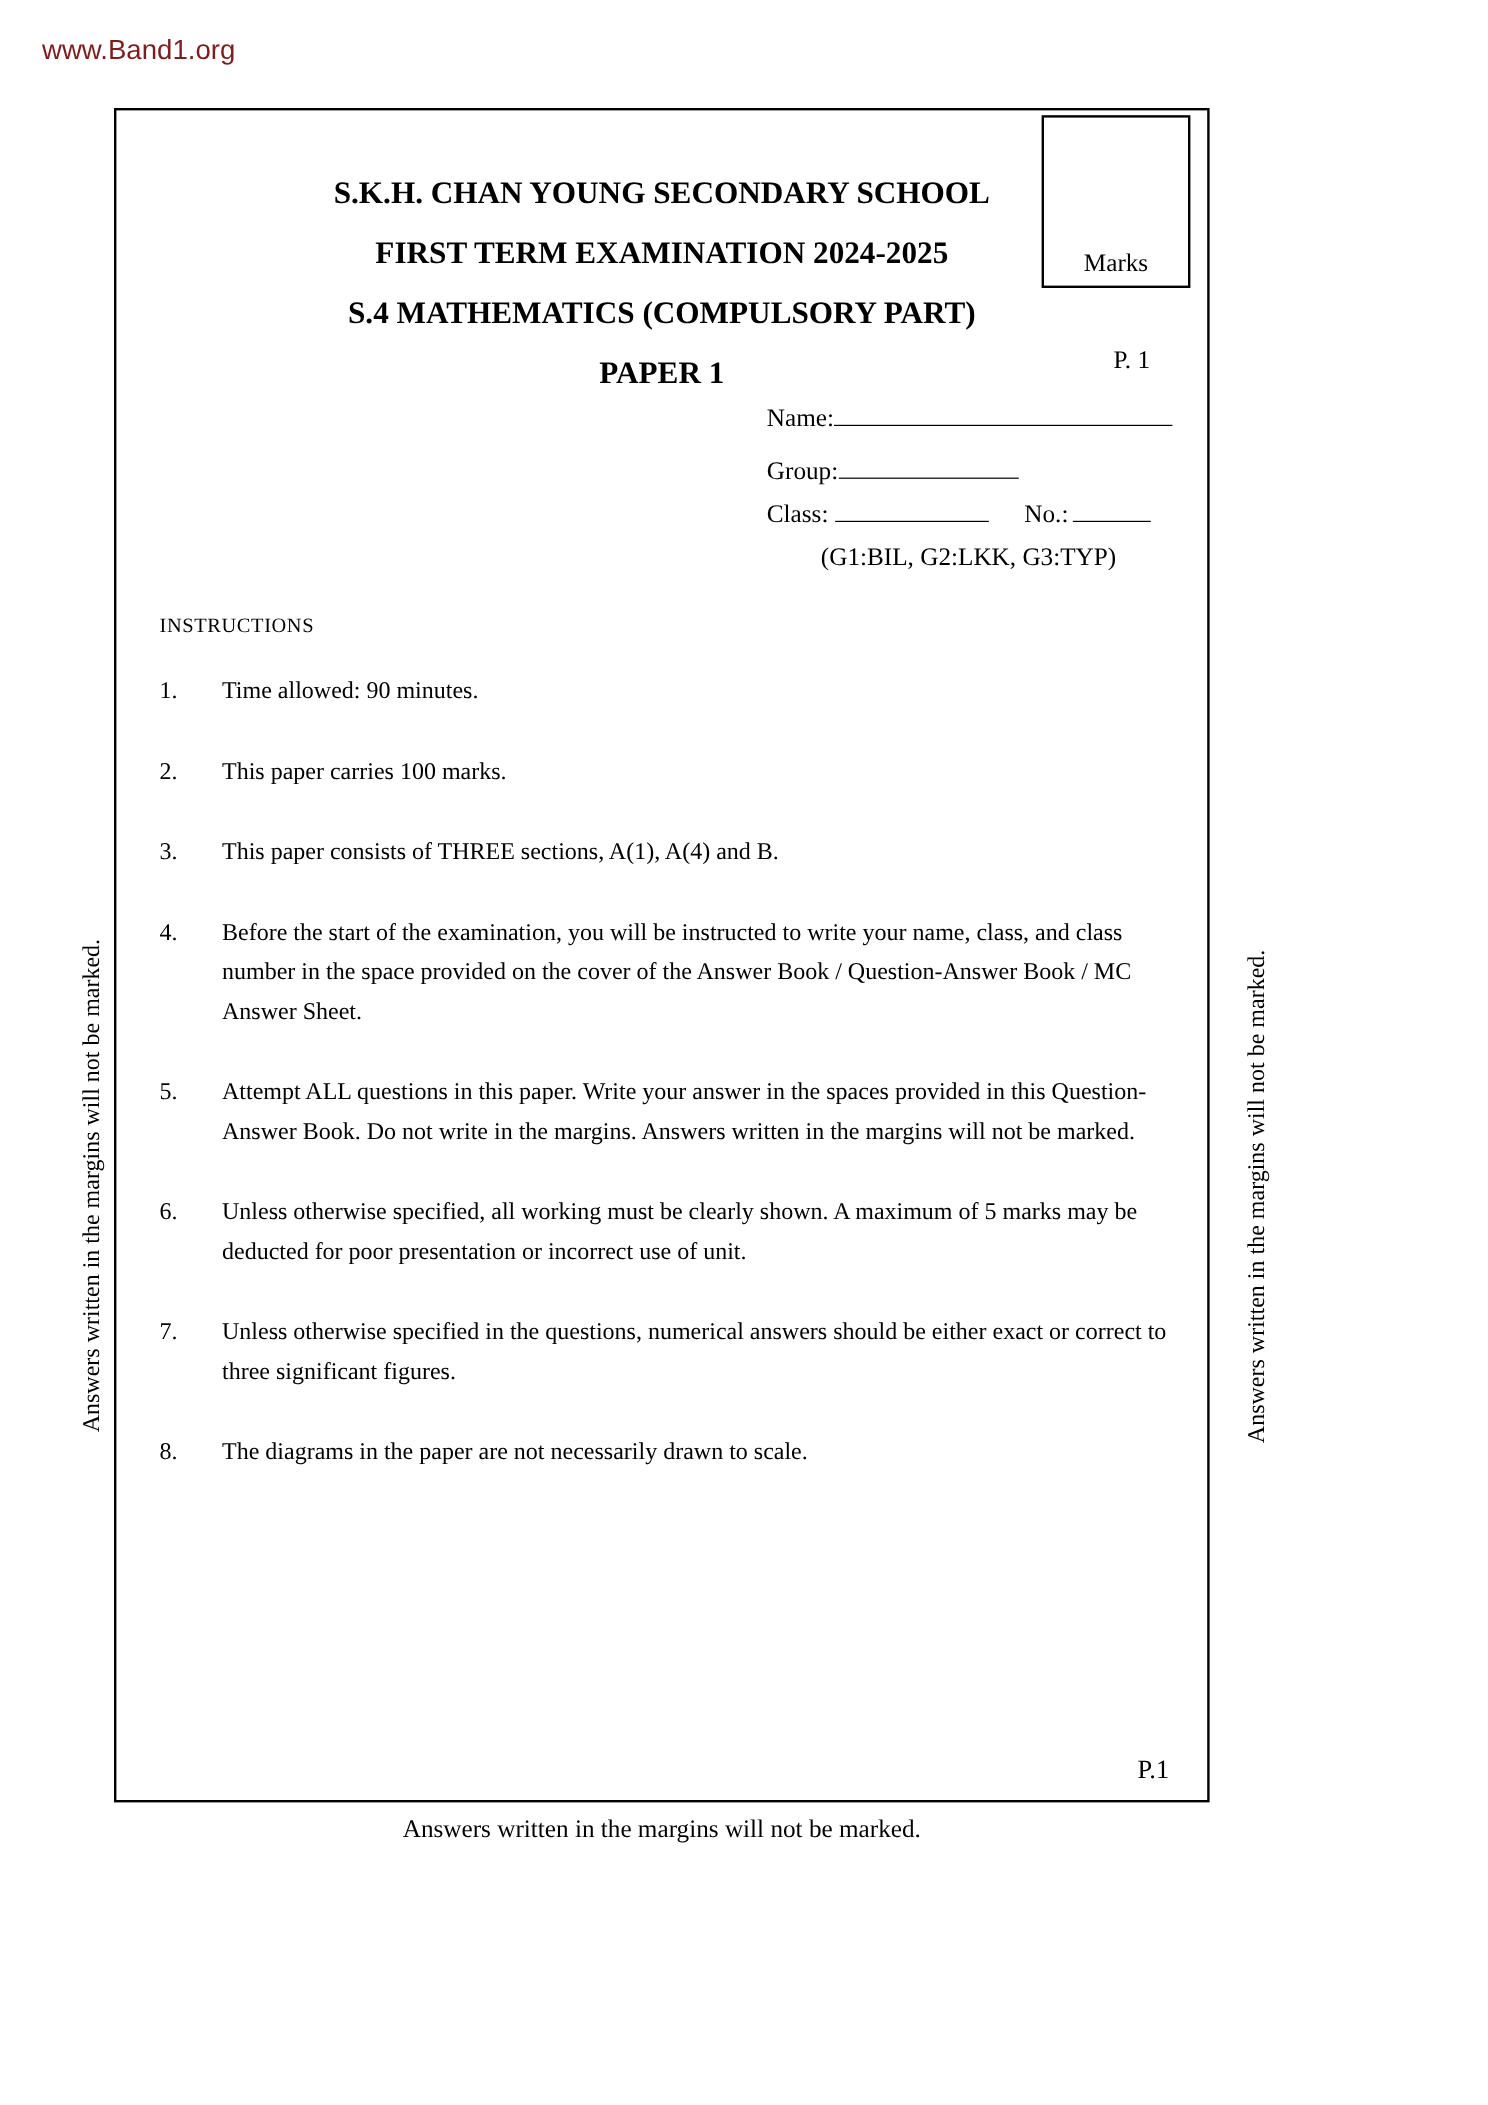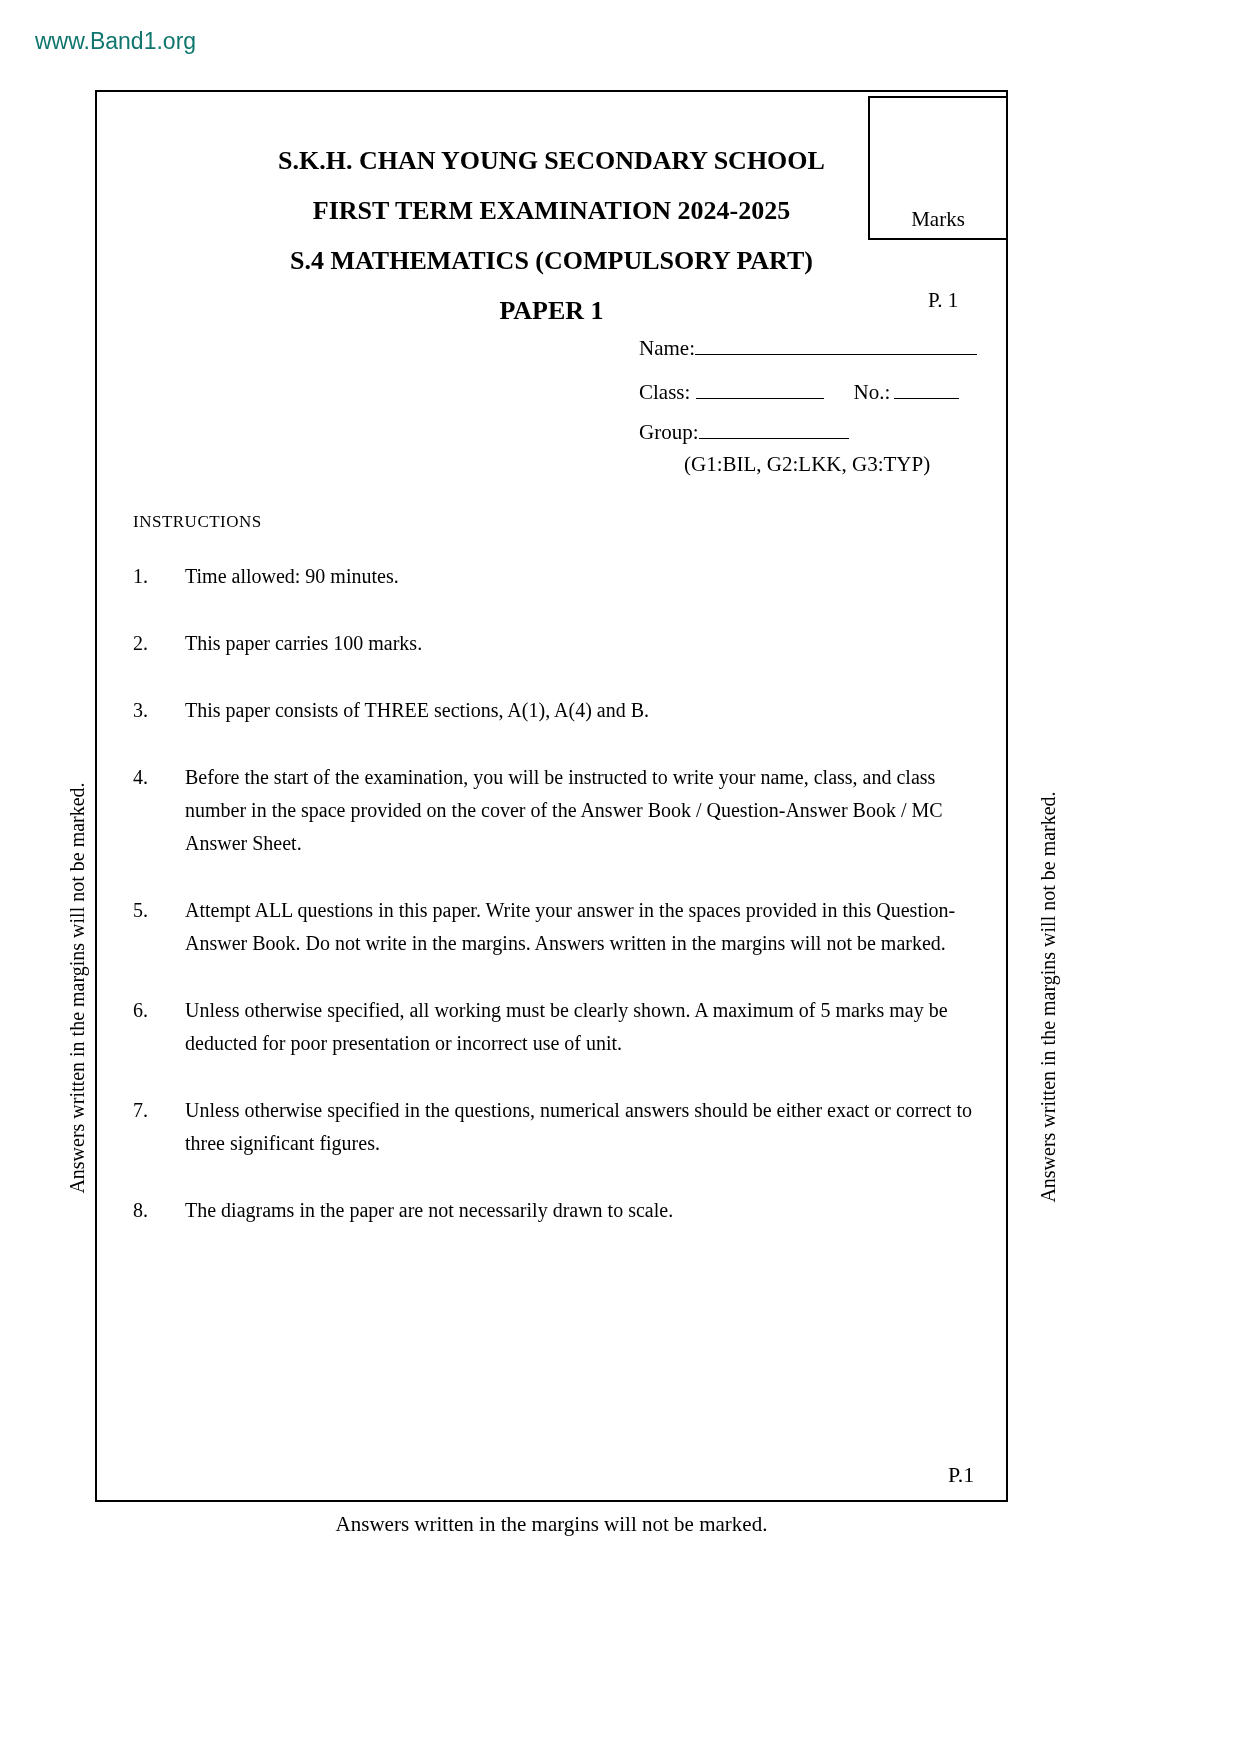--- a/index.html
+++ b/index.html
@@ -7,31 +7,31 @@
     width: 1240px; height: 1754px;
     background: #ffffff;
     color: #000;
     font-family: "Liberation Serif", serif;
     position: relative;
     overflow: hidden;
   }
   .watermark {
     position: absolute; left: 35px; top: 28px;
     font-family: "Liberation Sans", sans-serif;
-    font-size: 23px; color: #0f766e;
+    font-size: 23px; color: #7f1d1d;
   }
   .page-border {
     position: absolute; left: 95px; top: 90px;
     width: 913px; height: 1412px;
     border: 2px solid #000;
     box-sizing: border-box;
   }
   .marks-box {
     position: absolute; left: 868px; top: 96px;
-    width: 140px; height: 144px;
+    width: 124px; height: 144px;
     border: 2px solid #000;
     box-sizing: border-box;
     display: flex; align-items: flex-end; justify-content: center;
     padding-bottom: 6px;
     font-size: 21px;
   }
   .titles {
     position: absolute; left: 95px; top: 136px;
     width: 913px; text-align: center;
   }
@@ -116,26 +116,26 @@
   <div class="title-line">S.4 MATHEMATICS (COMPULSORY PART)</div>
   <div class="title-line">PAPER 1</div>
 </div>
 
 <div class="page-label-top">P. 1</div>
 
 <div class="student-info">
   <div class="info-row row-name">
     <span>Name:</span><span class="line name-line"></span>
   </div>
+  <div class="info-row row-group">
+    <span>Group:</span><span class="line group-line"></span>
+  </div>
   <div class="info-row row-class">
     <span>Class:</span>
     <span class="line class-line"></span><span class="no-label">No.:</span><span class="line no-line"></span>
-  </div>
-  <div class="info-row row-group">
-    <span>Group:</span><span class="line group-line"></span>
   </div>
   <div class="info-row">
     <span class="group-note">(G1:BIL, G2:LKK, G3:TYP)</span>
   </div>
 </div>
 
 <div class="instructions-title">INSTRUCTIONS</div>
 
 <div class="instructions-list">
   <div class="instruction-item">

